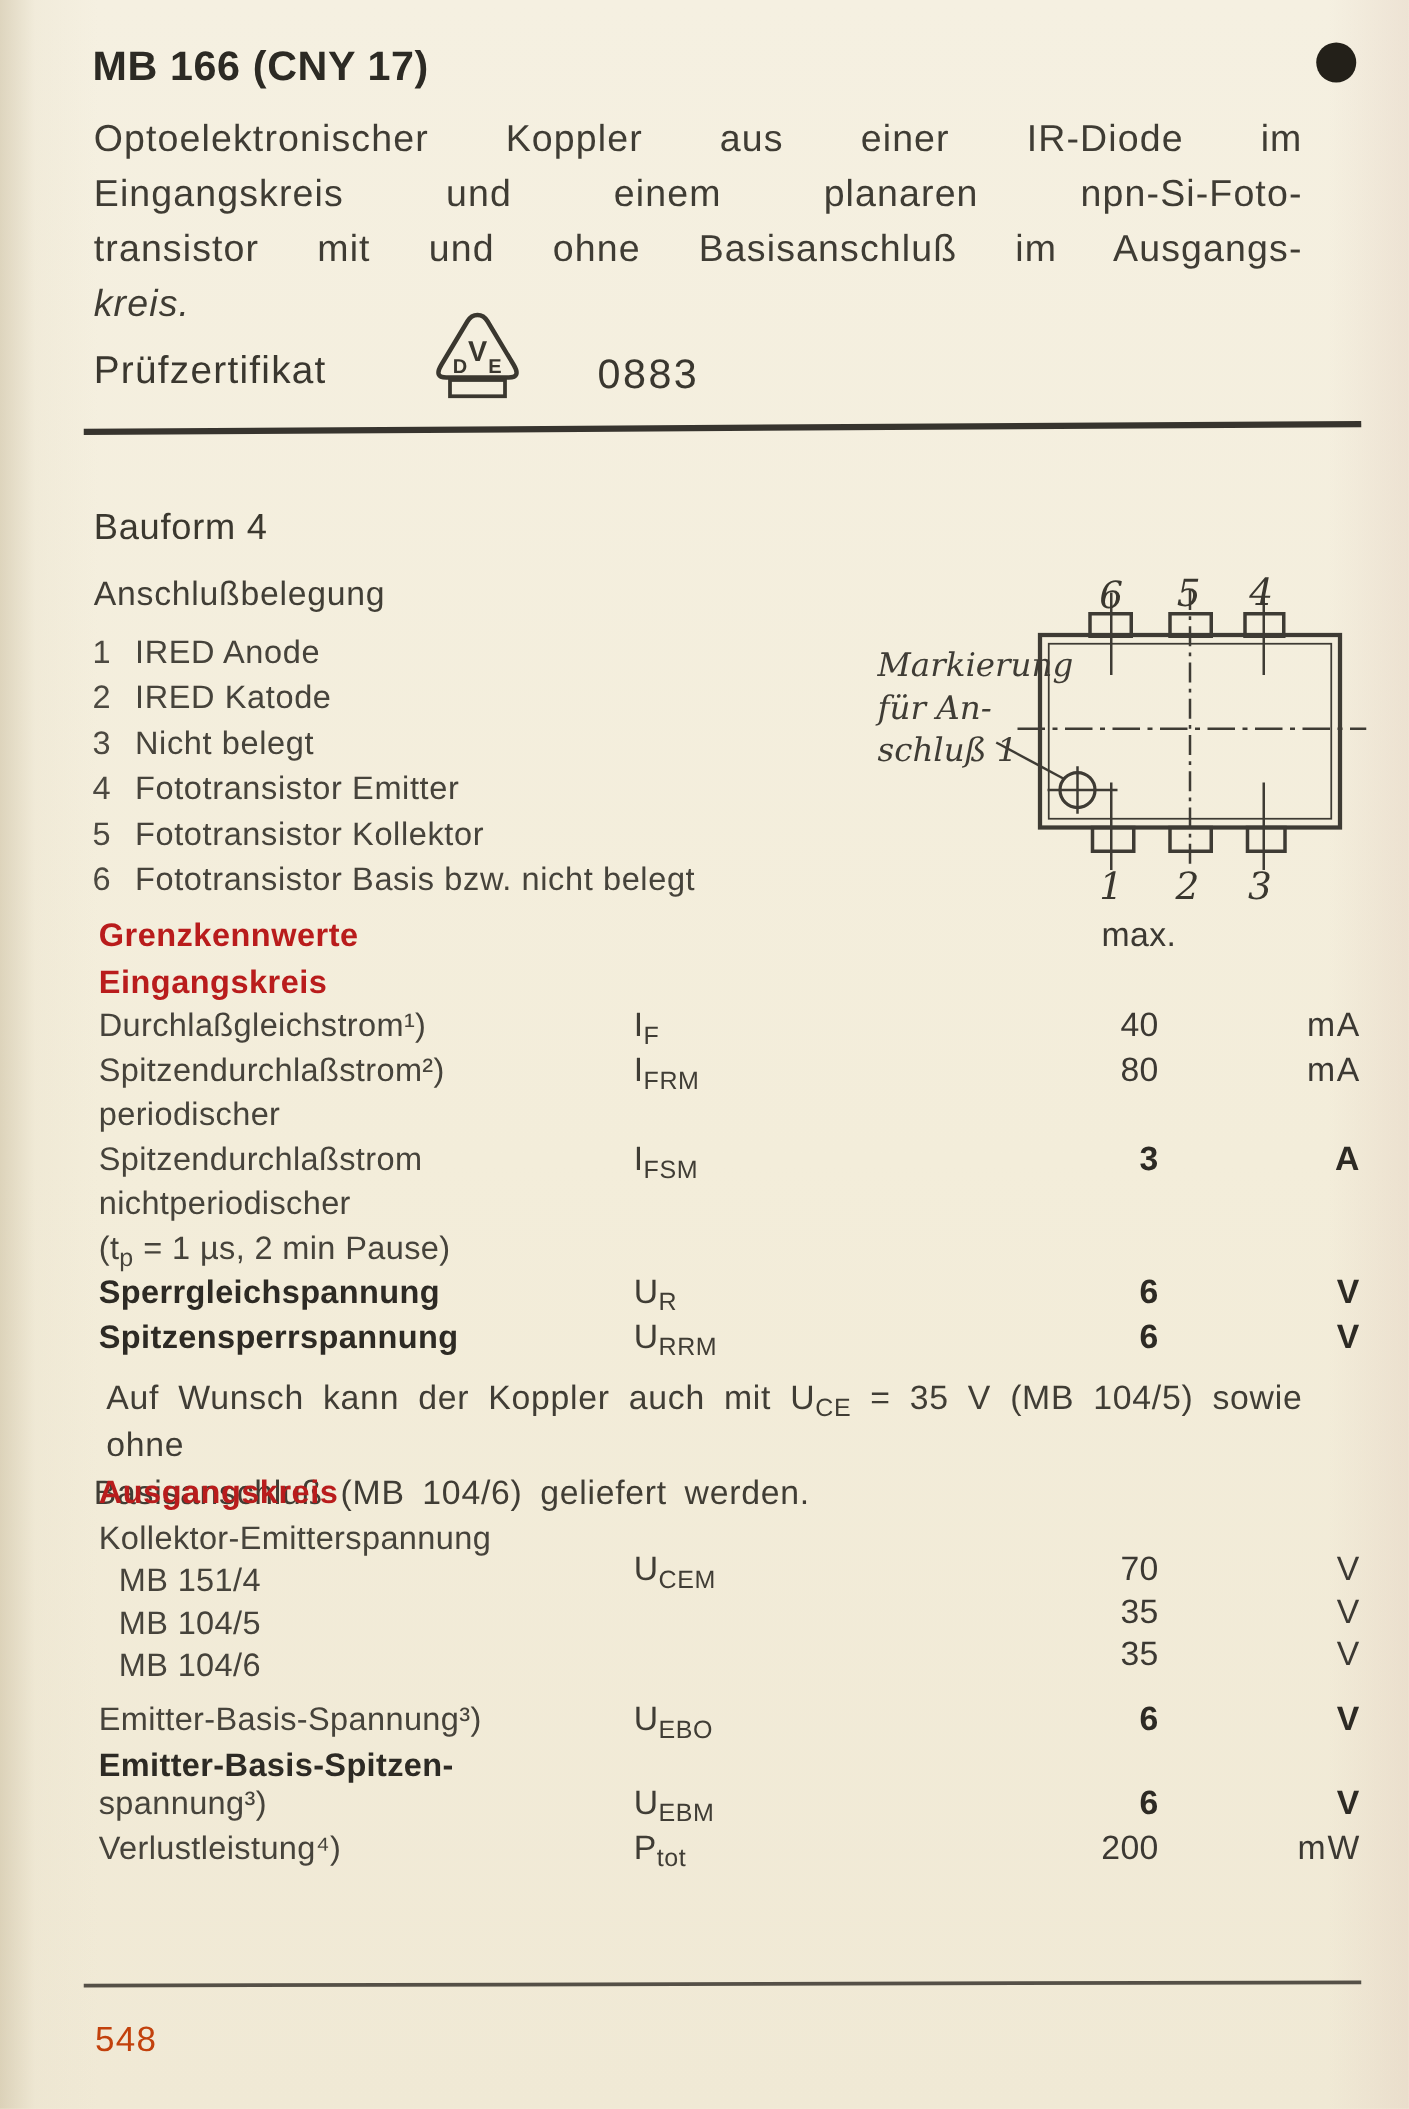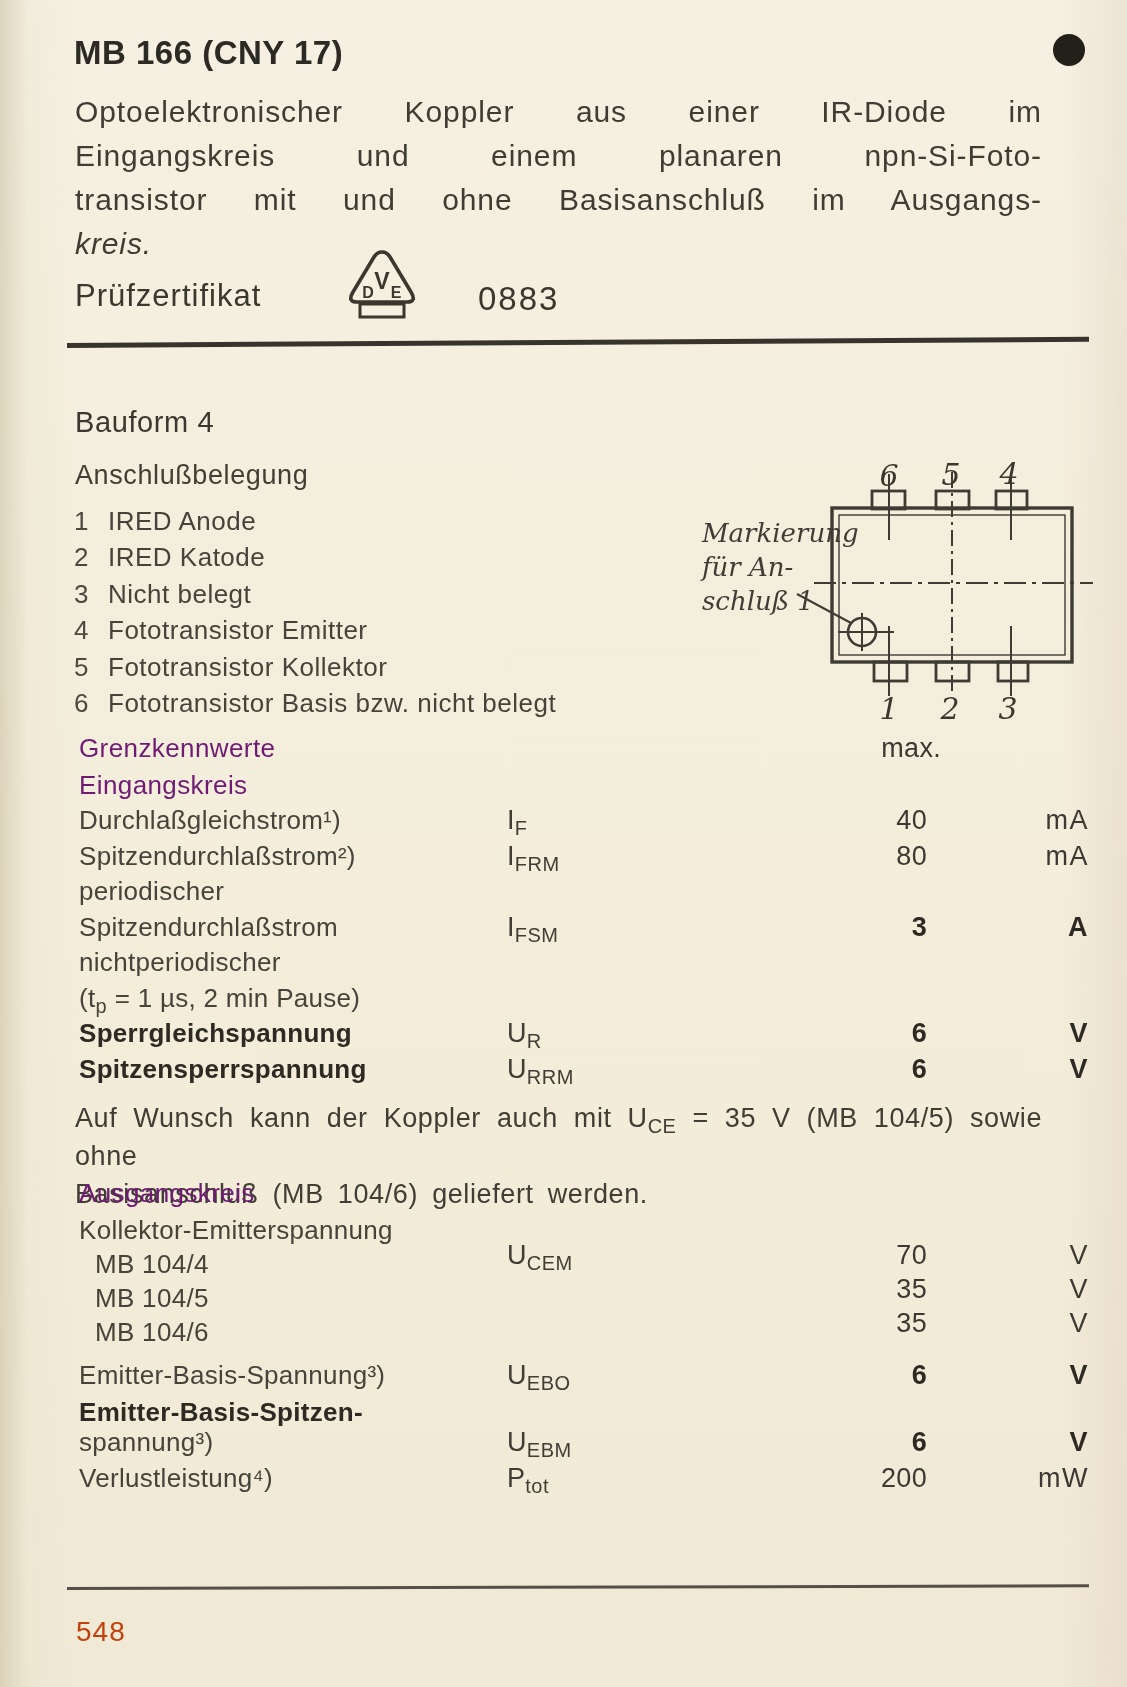--- a/index.html
+++ b/index.html
@@ -32,29 +32,29 @@
   
   .tbl{width:1010px;}
   .trow{display:grid;grid-template-columns:428px 160px 260px 162px;
         font-size:26px;line-height:35.5px;letter-spacing:.3px;color:#46433b;}
   .orow{line-height:34px;}
   .c-sym{font-size:27px;color:#403d35;}
   .c-sym sub,.lsub{font-size:20px;line-height:0;vertical-align:-6px;letter-spacing:.5px;}
   .c-val{text-align:right;font-size:27px;color:#3c3933;}
   .c-unit{text-align:right;font-size:27px;letter-spacing:1.5px;color:#3c3933;}
   .b{font-weight:bold;color:#2d2a24;}
-  .hd{font-weight:normal;color:#701a75;letter-spacing:.4px;}
+  .hd{font-weight:bold;color:#b91c1c;letter-spacing:.4px;}
   .maxlab{transform:translateX(14px);font-weight:normal;color:#3c3933;}
   .indent{padding-left:16px;}
   .raise .c-sym,.raise .c-val,.raise .c-unit{position:relative;top:-9px;}
   .tight{line-height:26px;}
   .mt3{margin-top:3px;} .mt9{margin-top:9px;} .mt7{margin-top:7px;} .mt2{margin-top:2px;}
   
   .note{width:967px;font-size:27px;line-height:38px;letter-spacing:.6px;word-spacing:6px;color:#403d35;}
-  .note .n1{text-align:justify;text-align-last:justify;}
+  .note .n1{text-align:justify;text-align-last:justify;margin-left:10px;}
   
   .marknote{font-family:"DejaVu Serif",serif;font-style:italic;font-size:26px;line-height:34px;color:#3f3c35;}
   svg text.pn{font-family:"DejaVu Serif",serif;font-style:italic;font-size:30px;fill:#3a372f;}
   svg .lg{font-family:"Liberation Sans",sans-serif;font-weight:bold;fill:#3a372f;}
   .footer{font-size:28px;color:#c2410c;letter-spacing:1px;}
 </style>
 </head>
 <body>
 
 <div class="abs title" style="left:74px;top:34px;">MB 166 (CNY 17)</div>
@@ -228,21 +228,21 @@
       <span></span>
       <span></span>
   </div>
   <div class="trow orow mt3">
     <span>Kollektor-Emitterspannung</span>
     <span></span>
       <span></span>
       <span></span>
   </div>
   <div class="trow orow raise">
-    <span class="indent">MB 104/4</span>
+    <span class="indent">MB 151/4</span>
     <span class="c-sym"><span>U</span><sub>CEM</sub></span>
     <span class="c-val">70</span>
     <span class="c-unit">V</span>
   </div>
   <div class="trow orow raise">
     <span class="indent">MB 104/5</span>
     <span></span>
     <span class="c-val">35</span>
     <span class="c-unit">V</span>
   </div>

